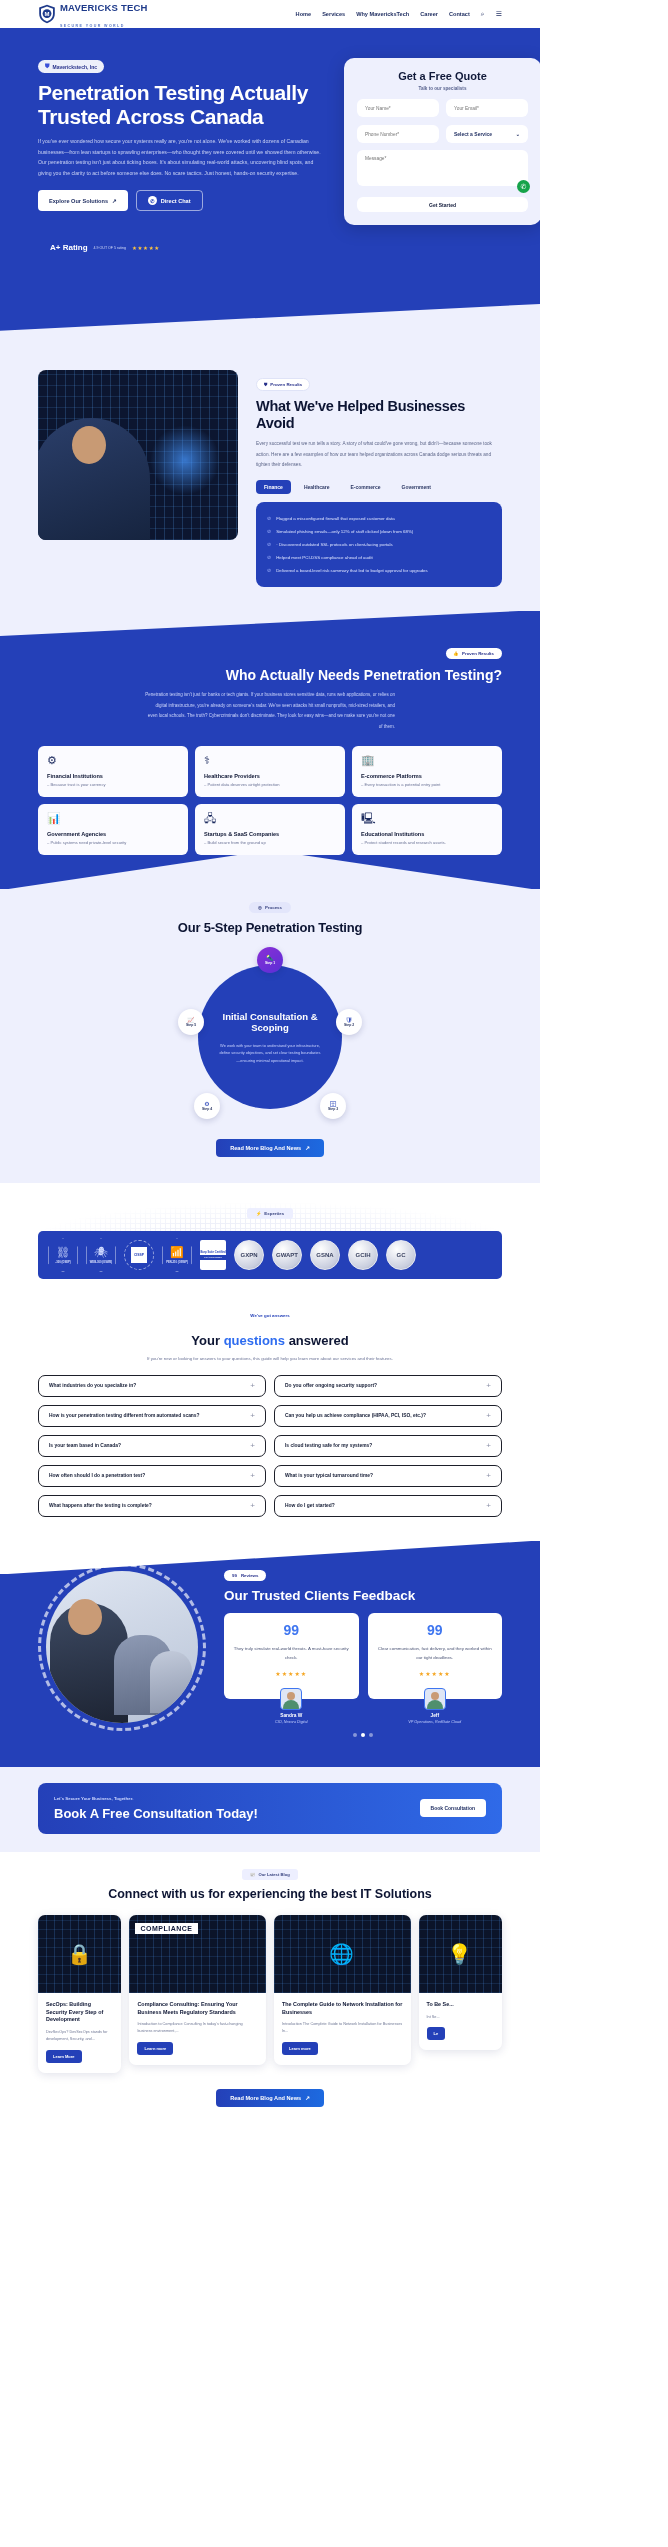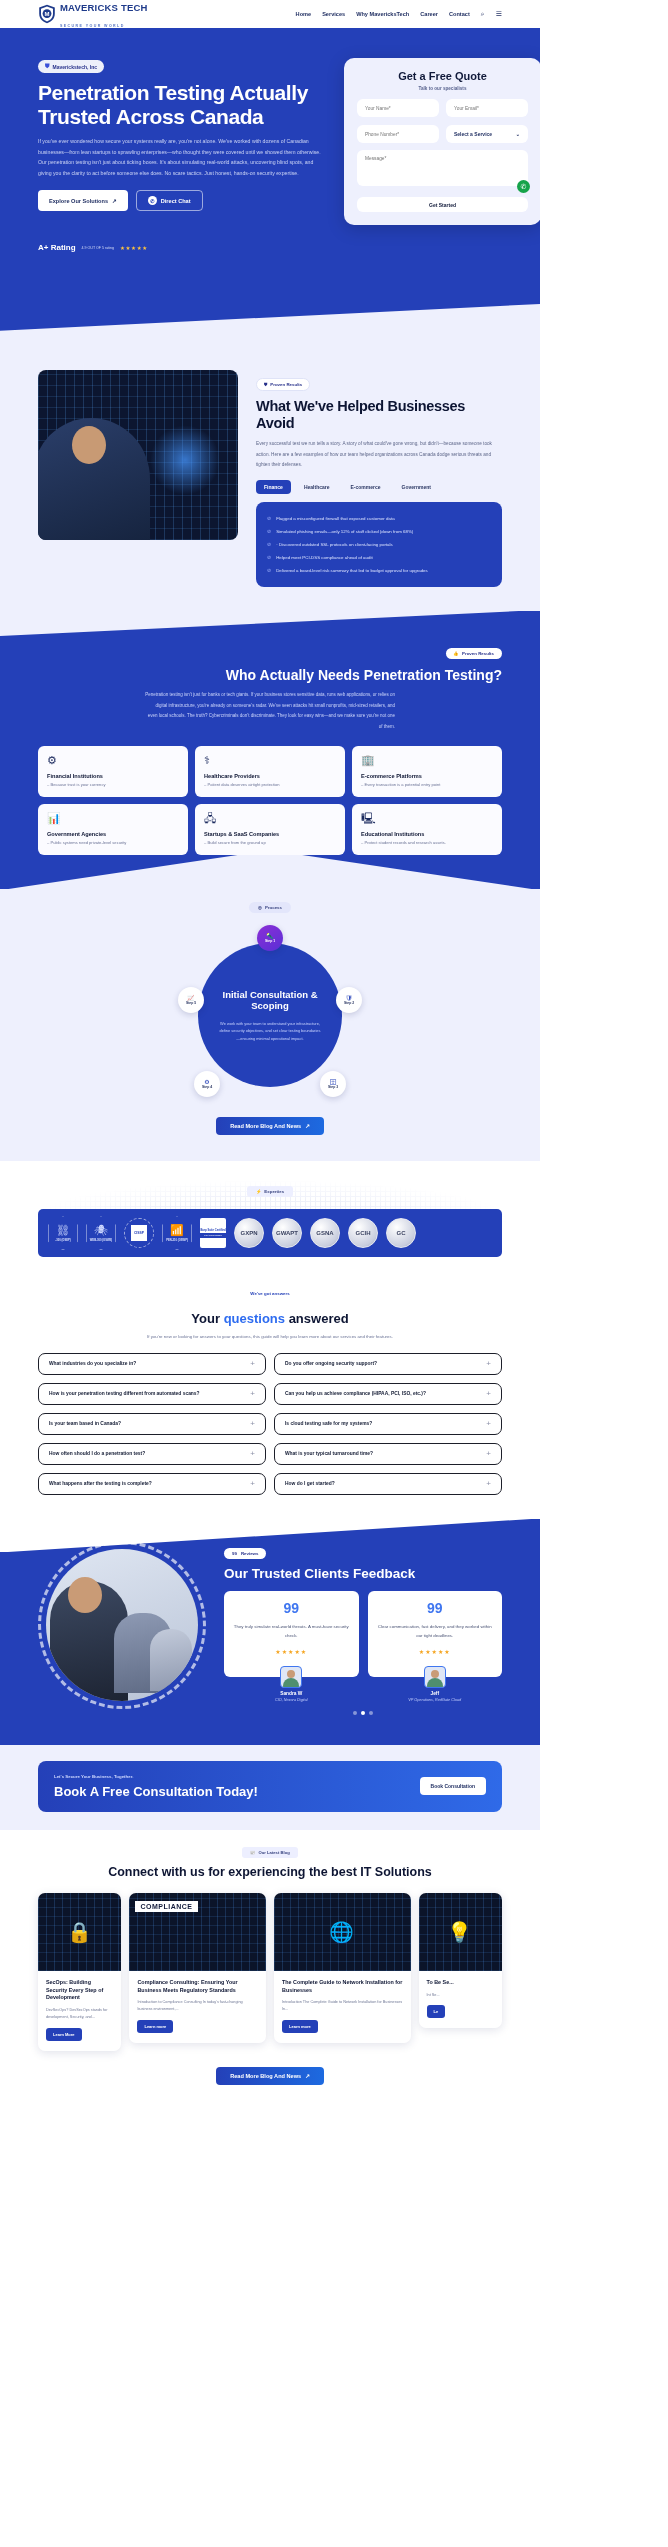--- a/index.html
+++ b/index.html
@@ -265,21 +265,21 @@
           <input class="qf" placeholder="Phone Number*" style="">
           <div class="qsel">
             <span>Select a Service</span>
             <span>⌄</span>
           </div>
         </div>
         <textarea class="qta" placeholder="Message*" style=""></textarea>
         <button class="qbtn">Get Started</button>
       </div>
     </div>
-    <div class="rating" style="padding-left:38px;">
+    <div class="rating" style="padding-left:50px;">
       <span class="big">A+ Rating</span>
       <span class="sm">4.9 OUT OF 5 rating</span>
       <span class="stars">★★★★★</span>
     </div>
   </div>
 
   <div class="avoid">
     <div class="avoid-img">
       <div class="grid"></div>
       <div class="glow"></div>
@@ -365,20 +365,21 @@
           <div class="d">– Protect student records and research assets.</div>
         </div>
     </div>
   </div>
 
   <div class="process">
     <span class="pill-proc">
       <span>◎</span>
       <span>Process</span>
     </span>
+    <div class="proc-h2">Our 5-Step Penetration Testing</div>
     <div class="wheel">
       <div class="core">
         <h3>Initial Consultation &amp; Scoping</h3>
         <p>We work with your team to understand your infrastructure, define security objectives, and set clear testing boundaries—ensuring minimal operational impact.</p>
       </div>
       <div class="node n1">
           <span class="ni">🔦</span>
           <span class="nl">Step 1</span>
         </div>
       <div class="node n2">

